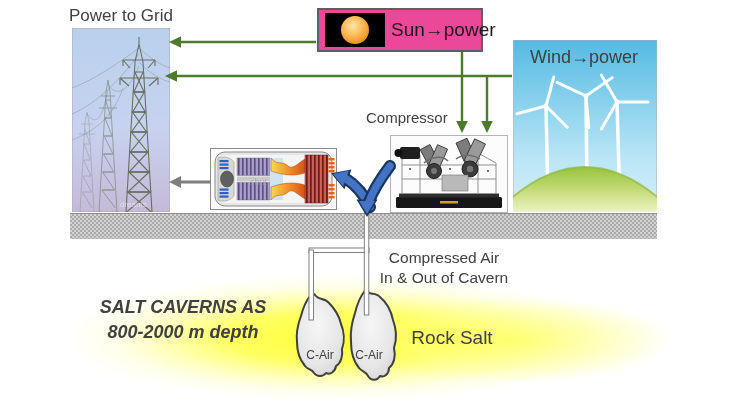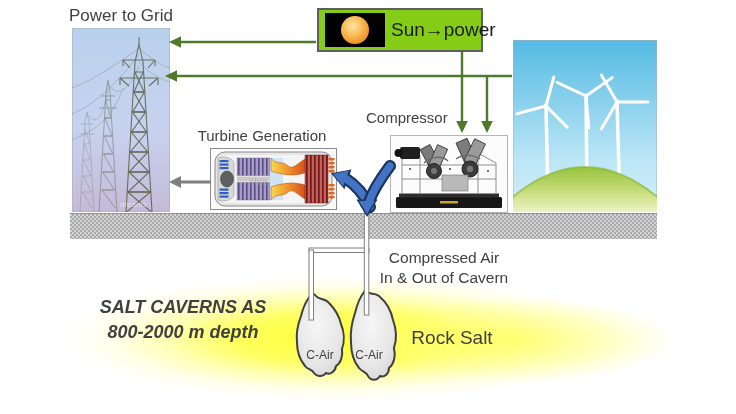--- a/index.html
+++ b/index.html
@@ -20,21 +20,21 @@
   .ground{left:70px;top:213px;width:587px;height:25px;z-index:2;
     background-color:#d4d4d4;
     background-image:
       linear-gradient(45deg,#a9a9a9 25%,transparent 25%,transparent 75%,#a9a9a9 75%),
       linear-gradient(45deg,#a9a9a9 25%,transparent 25%,transparent 75%,#a9a9a9 75%);
     background-size:4px 4px;background-position:0 0,2px 2px;
     border-top:1px solid #8f8f8f;}
   .panel{z-index:4;}
   svg{display:block;}
   
-  .sunbox{left:317px;top:8px;width:166px;height:44px;background:#84cc16;
+  .sunbox{left:317px;top:8px;width:166px;height:44px;background:#ec4899;
     border:2px solid #5e5e5e;box-sizing:border-box;z-index:4;text-decoration:underline;}
   .sunblack{position:absolute;left:6px;top:3px;width:60px;height:34px;background:#000;}
   .sundisc{position:absolute;left:16px;top:3px;width:28px;height:28px;border-radius:50%;
     background:radial-gradient(circle at 42% 36%, #ffe3a6 0%, #fbc060 35%, #f29c2e 65%, #dd7c13 100%);}
   .sunlabel{position:absolute;left:72px;top:50%;transform:translateY(-50%);
     font-size:19px;white-space:nowrap;}
   .t17{font-size:17px;} .t18{font-size:18px;} .t19{font-size:19px;}
   .t15{font-size:15px;} .t155{font-size:15.5px;} .t12{font-size:12px;}
   .salt{font-size:18px;font-weight:bold;font-style:italic;line-height:25px;}
   .ca{line-height:20px;}
@@ -274,21 +274,21 @@
       <path d="M370,207 C364,194 356,185 345,178" stroke="#4472c4" stroke-width="7.5" fill="none" stroke-linecap="round"></path>
       <polygon points="333,174 348.8,170.6 343.2,186.6" fill="#4472c4"></polygon>
       <path d="M390,166 C381,178 373,190 369,202" stroke="#17375e" stroke-width="12" fill="none" stroke-linecap="round"></path>
       <polygon points="367,217 356.5,199.5 377.5,199.5" fill="#17375e"></polygon>
       <path d="M390,166 C381,178 373,190 369,202" stroke="#4472c4" stroke-width="7.5" fill="none" stroke-linecap="round"></path>
       <polygon points="367,214 359,201 375,201" fill="#4472c4"></polygon>
     </g>
   </svg>
 
   <div class="label ctr t17" style="left:121px;top:6px;">Power to Grid</div>
-  <div class="label ctr t15" style="left:262px;top:127px;">Turbine Generation</div>
+  <div class="label ctr t18" style="left:584px;top:47px;">Wind→power</div>
   <div class="label t15" style="left:366px;top:109px;">Compressor</div>
 
   <div class="label ctr t155 ca" style="left:444px;top:248px;">
     <div>Compressed Air</div>
     <div>In &amp; Out of Cavern</div>
   </div>
 
   <div class="label ctr salt" style="left:183px;top:295px;">
     <div>SALT CAVERNS AS</div>
     <div>800-2000 m depth</div>

